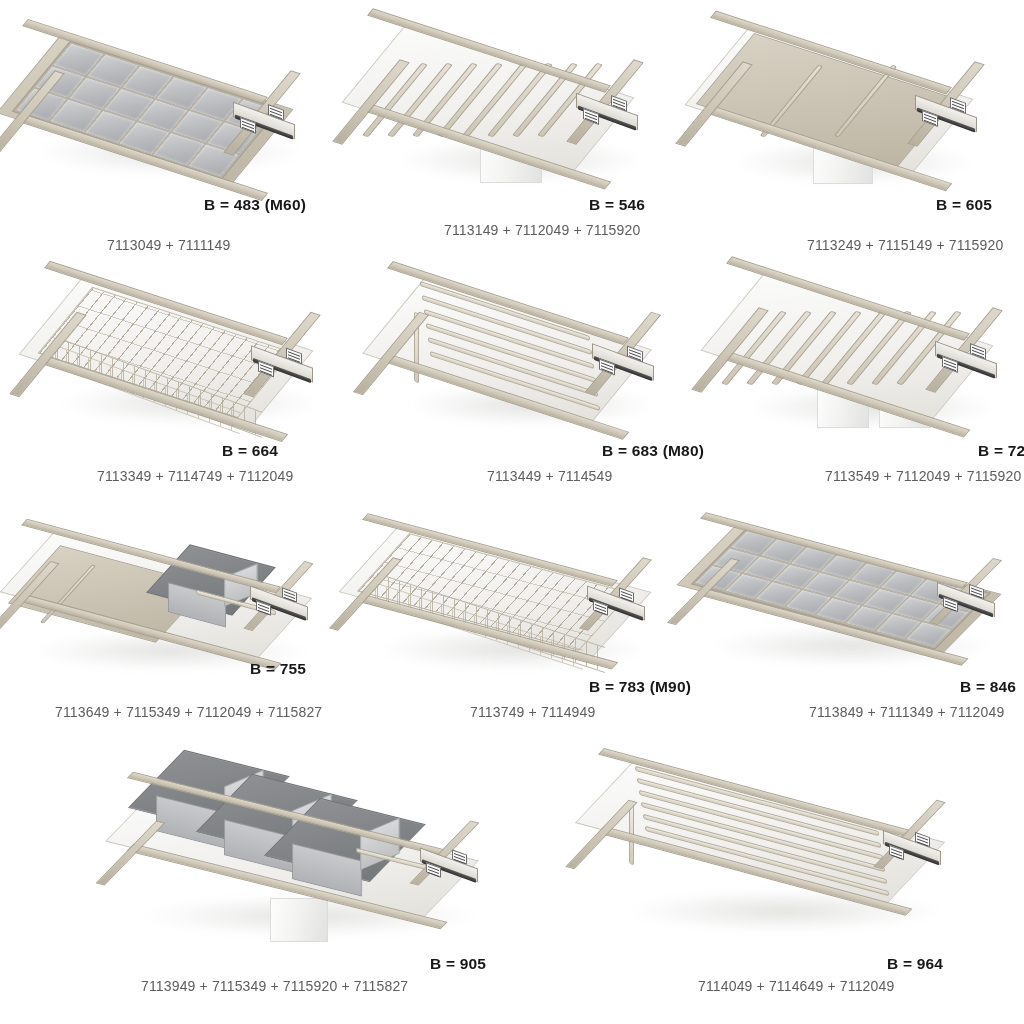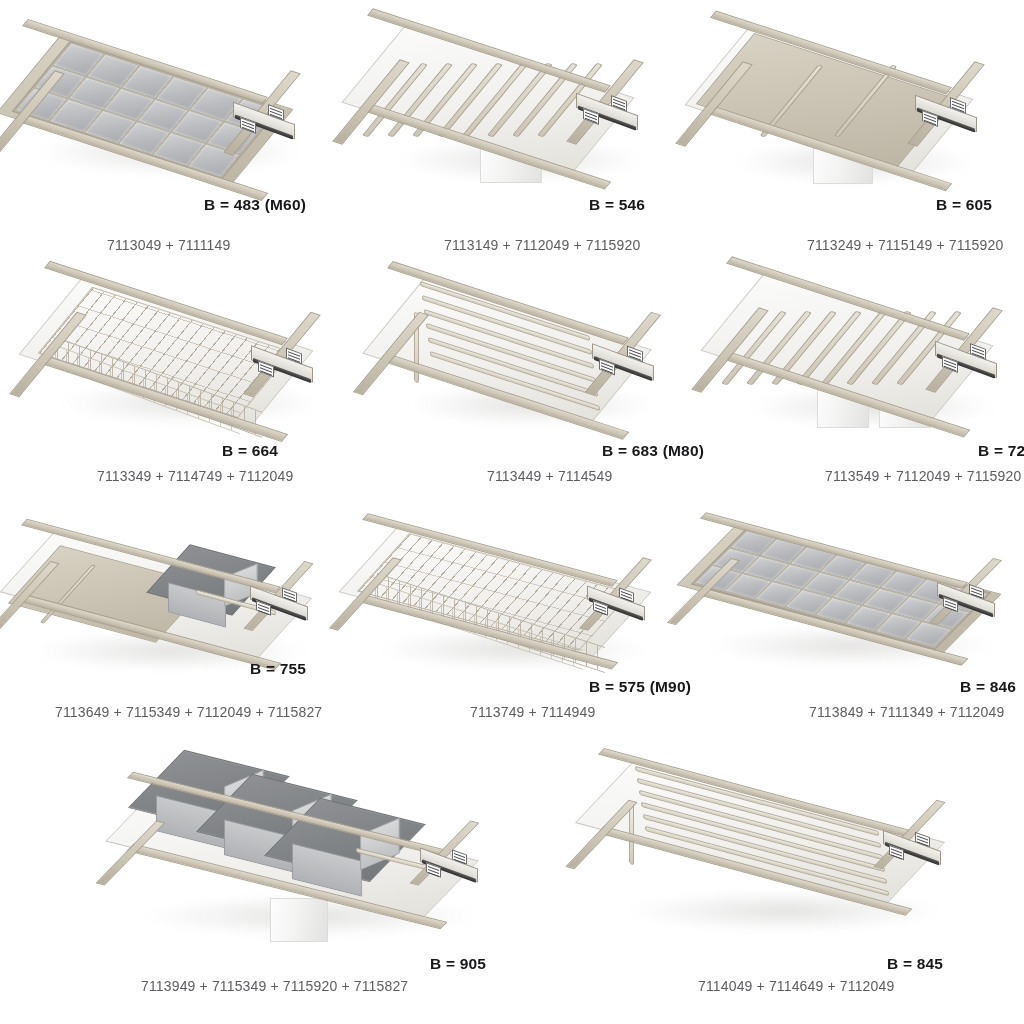--- a/index.html
+++ b/index.html
@@ -242,21 +242,21 @@
           <div class="rail" style="left:8px; top:126px; width:238px; height:10px; transform:skewY(18deg) skewX(-33deg);"></div>
           <div class="rail" style="left:4px; top:34px; width:10px; height:104px; transform:skewY(18deg) skewX(-33deg);"></div>
           <div class="rail" style="left:238px; top:34px; width:10px; height:104px; transform:skewY(18deg) skewX(-33deg);"></div>
           <div class="runner" style="left:214px; top:88px; width:62px; height:15px; transform:skewY(20deg);"></div>
           <div class="runner-dark" style="left:216px; top:100px; width:58px; height:4px; transform:skewY(20deg);"></div>
           <div class="runner-chip" style="left:249px; top:82px; width:16px; height:11px; transform:skewY(20deg);"></div>
           <div class="runner-chip" style="left:221px; top:95px; width:16px; height:11px; transform:skewY(20deg);"></div>
         </div>
       </div>
       <div class="cap-b" style="left:248px; top:188px;">B = 546</div>
-      <div class="cap-codes" style="left:103px; top:229px;text-align:right;">7113149 + 7112049 + 7115920</div>
+      <div class="cap-codes" style="left:103px; top:214px;text-align:right;">7113149 + 7112049 + 7115920</div>
     </div>
 
     <div class="cell" style="left:682px; width:342px;">
       <div class="stage">
         <div class="shadow" style="left:55px; top:132px; width:235px; height:44px;"></div>
         <div class="iso" style="transform:translate(-50%,-50%); width:300px; height:160px;">
           <div class="cabinet" style="left:110px; top:118px; width:60px; height:50px;"></div>
           <div class="panel panel-white" style="left:14px; top:36px; width:224px; height:100px; transform:skewY(18deg) skewX(-33deg);"></div>
           <div class="panel panel-solid" style="left:22px; top:40px; width:200px; height:90px; transform:skewY(18deg) skewX(-33deg);"></div>
           <div class="slat" style="left:86px; top:40px; width:5px; height:90px; transform:skewY(18deg) skewX(-33deg);"></div>
@@ -399,21 +399,21 @@
           <div class="rail" style="left:8px; top:42px; width:250px; height:8px; transform:skewY(15deg) skewX(-36deg);"></div>
           <div class="rail" style="left:8px; top:124px; width:250px; height:9px; transform:skewY(15deg) skewX(-36deg);"></div>
           <div class="rail" style="left:4px; top:46px; width:9px; height:88px; transform:skewY(15deg) skewX(-36deg);"></div>
           <div class="rail" style="left:254px; top:46px; width:9px; height:88px; transform:skewY(15deg) skewX(-36deg);"></div>
           <div class="runner" style="left:230px; top:92px; width:58px; height:14px; transform:skewY(20deg);"></div>
           <div class="runner-dark" style="left:232px; top:103px; width:54px; height:4px; transform:skewY(20deg);"></div>
           <div class="runner-chip" style="left:262px; top:86px; width:15px; height:10px; transform:skewY(20deg);"></div>
           <div class="runner-chip" style="left:236px; top:99px; width:15px; height:10px; transform:skewY(20deg);"></div>
         </div>
       </div>
-      <div class="cap-b" style="left:248px; top:182px;">B = 575 (M90)</div>
+      <div class="cap-b" style="left:248px; top:182px;">B = 783 (M90)</div>
       <div class="cap-codes" style="left:129px; top:208px;">7113749 + 7114949</div>
     </div>
 
     <div class="cell" style="left:682px; width:342px;">
       <div class="stage">
         <div class="shadow" style="left:30px; top:130px; width:280px; height:40px;"></div>
         <div class="iso" style="transform:translate(-50%,-50%); width:320px; height:155px;">
           <div class="panel panel-solid" style="left:14px; top:44px; width:264px; height:78px; transform:skewY(15deg) skewX(-38deg);"></div>
           <div class="grid-insert" style="left:26px; top:46px; width:244px; height:72px; transform:skewY(15deg) skewX(-38deg); grid-template-columns:repeat(8,1fr); grid-template-rows:repeat(3,1fr);">
             <i></i>
@@ -511,18 +511,18 @@
           <div class="rail" style="left:16px; top:46px; width:308px; height:8px; transform:skewY(15deg) skewX(-37deg);"></div>
           <div class="rail" style="left:16px; top:124px; width:308px; height:9px; transform:skewY(15deg) skewX(-37deg);"></div>
           <div class="rail" style="left:12px; top:50px; width:9px; height:84px; transform:skewY(15deg) skewX(-37deg);"></div>
           <div class="rail" style="left:320px; top:50px; width:9px; height:84px; transform:skewY(15deg) skewX(-37deg);"></div>
           <div class="runner" style="left:298px; top:98px; width:58px; height:14px; transform:skewY(20deg);"></div>
           <div class="runner-dark" style="left:300px; top:109px; width:54px; height:4px; transform:skewY(20deg);"></div>
           <div class="runner-chip" style="left:330px; top:92px; width:15px; height:10px; transform:skewY(20deg);"></div>
           <div class="runner-chip" style="left:304px; top:105px; width:15px; height:10px; transform:skewY(20deg);"></div>
         </div>
       </div>
-      <div class="cap-b" style="left:327px; top:215px;">B = 845</div>
+      <div class="cap-b" style="left:327px; top:215px;">B = 964</div>
       <div class="cap-codes" style="left:138px; top:238px;">7114049 + 7114649 + 7112049</div>
     </div>
   </div>
 
 </div>
 
 </body></html>

